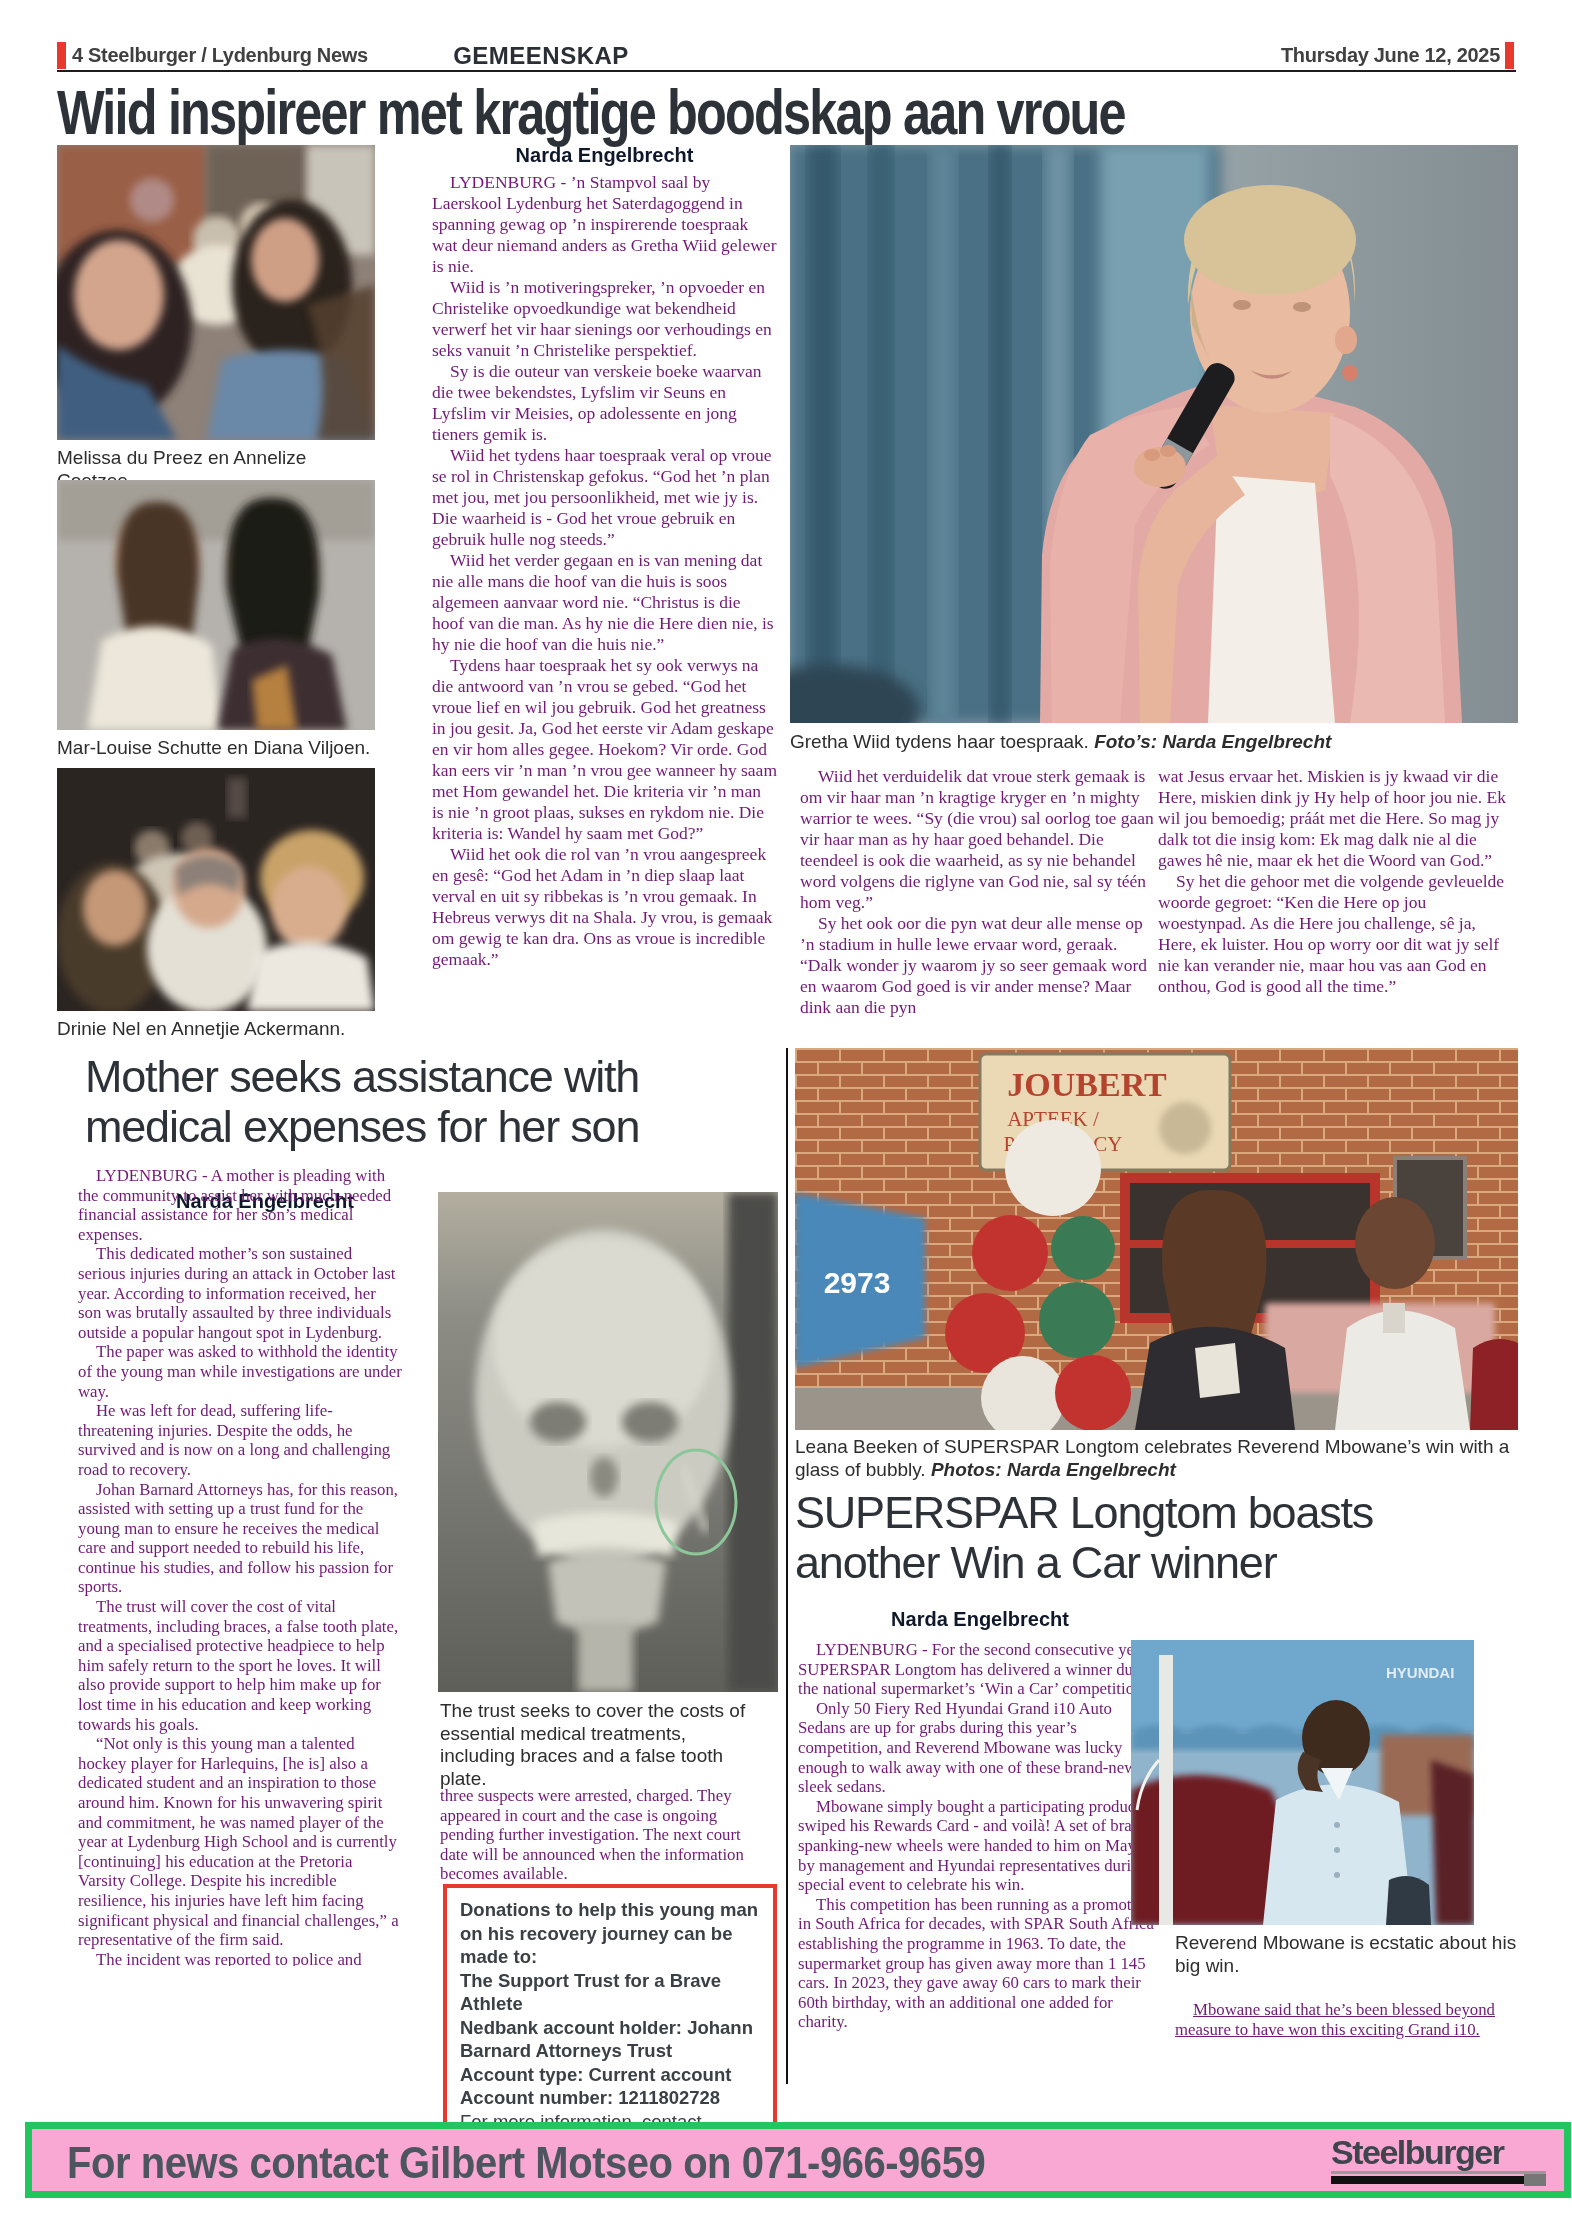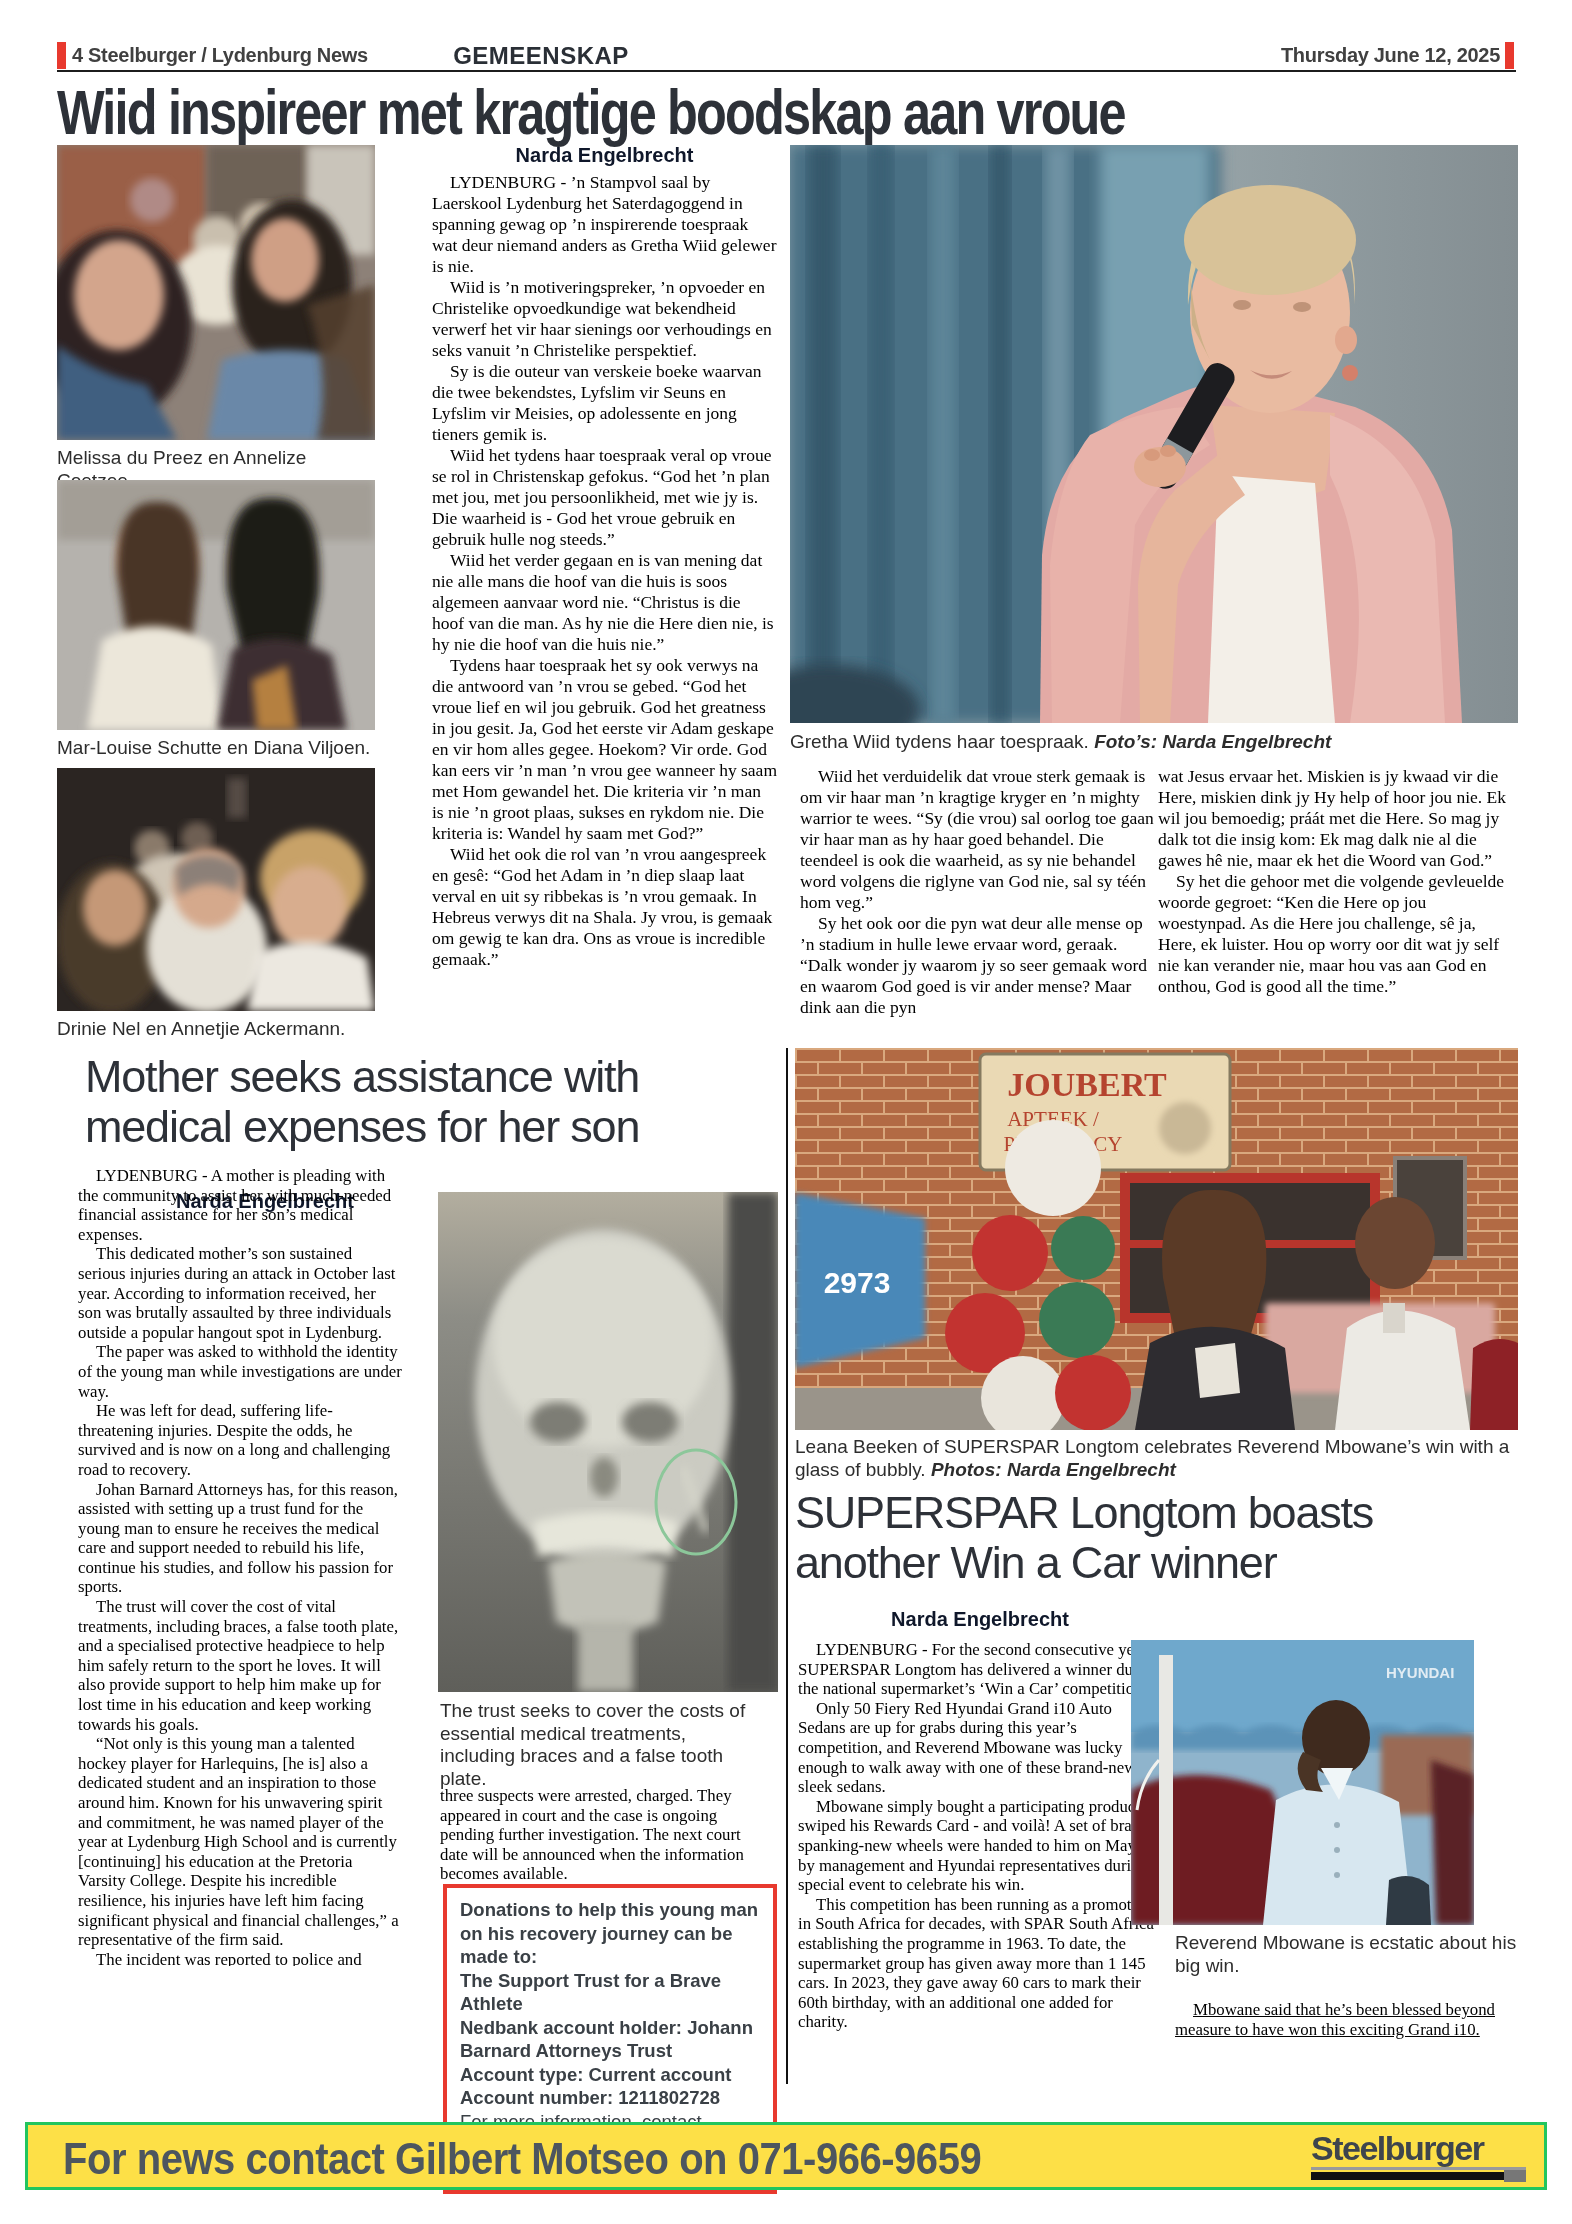--- a/index.html
+++ b/index.html
@@ -18,41 +18,41 @@
 
   .headline-main {
     font-size:56px; font-weight:bold; letter-spacing:-2px; color:#2d3138;
     white-space:nowrap; transform:scale(0.90,1.12); transform-origin:left top;
   }
   .headline-sub { font-size:45px; font-weight:normal; letter-spacing:-1.2px; color:#2d3138; line-height:1.12; }
 
   .byline { font-weight:bold; font-size:20px; color:#0f172a; text-align:center; }
 
   .bodycol p { margin:0; text-indent:18px; }
-  .bodycol { font-family:"Liberation Serif", serif; font-size:17.5px; line-height:21px; color:#000000; overflow:hidden; }
+  .bodycol { font-family:"Liberation Serif", serif; font-size:17.5px; line-height:21px; color:#701a75; overflow:hidden; }
   .bodycol.small { font-size:16.8px; line-height:19.6px; }
   .bodycol p.noindent { text-indent:0; }
 
   .caption { font-size:19px; line-height:22.5px; color:#2d2d2d; }
   .caption .credit { font-weight:bold; font-style:italic; }
 
   .photo { overflow:hidden; background:#cccccc; }
   .photo svg { display:block; width:100%; height:100%; }
 
   .vdivider { width:2px; background:#111; }
 
   .donation {
     border:4px solid #e8392e; background:#fff;
     padding:10px 13px; color:#3a4046;
     font-size:18.5px; line-height:23.5px;
   }
   .donation p { margin:0; }
   .donation p.b { font-weight:bold; }
 
-  .footer-box { border:3px solid #22c55e; background:#fde047; }
+  .footer-box { border:7px solid #22c55e; background:#f9a8d4;padding-left:16px; }
   .footer-text {
     font-size:43px; font-weight:bold; color:#4d565f; letter-spacing:-0.5px;
     white-space:nowrap; transform:scale(0.93,1.05); transform-origin:left center;
   }
   .logo-name { font-size:34px; font-weight:bold; color:#3e454d; letter-spacing:-1.5px; line-height:1; text-align:left; }
   .logo-sub { height:3px; background:#9a9a9a; margin-top:2px; }
   .logo-bar { height:8px; background:#111; margin-top:2px; position:relative; }
   .logo-bar .tag { position:absolute; right:0; top:-2px; width:22px; height:12px; background:#777; }
 </style>
 </head>

